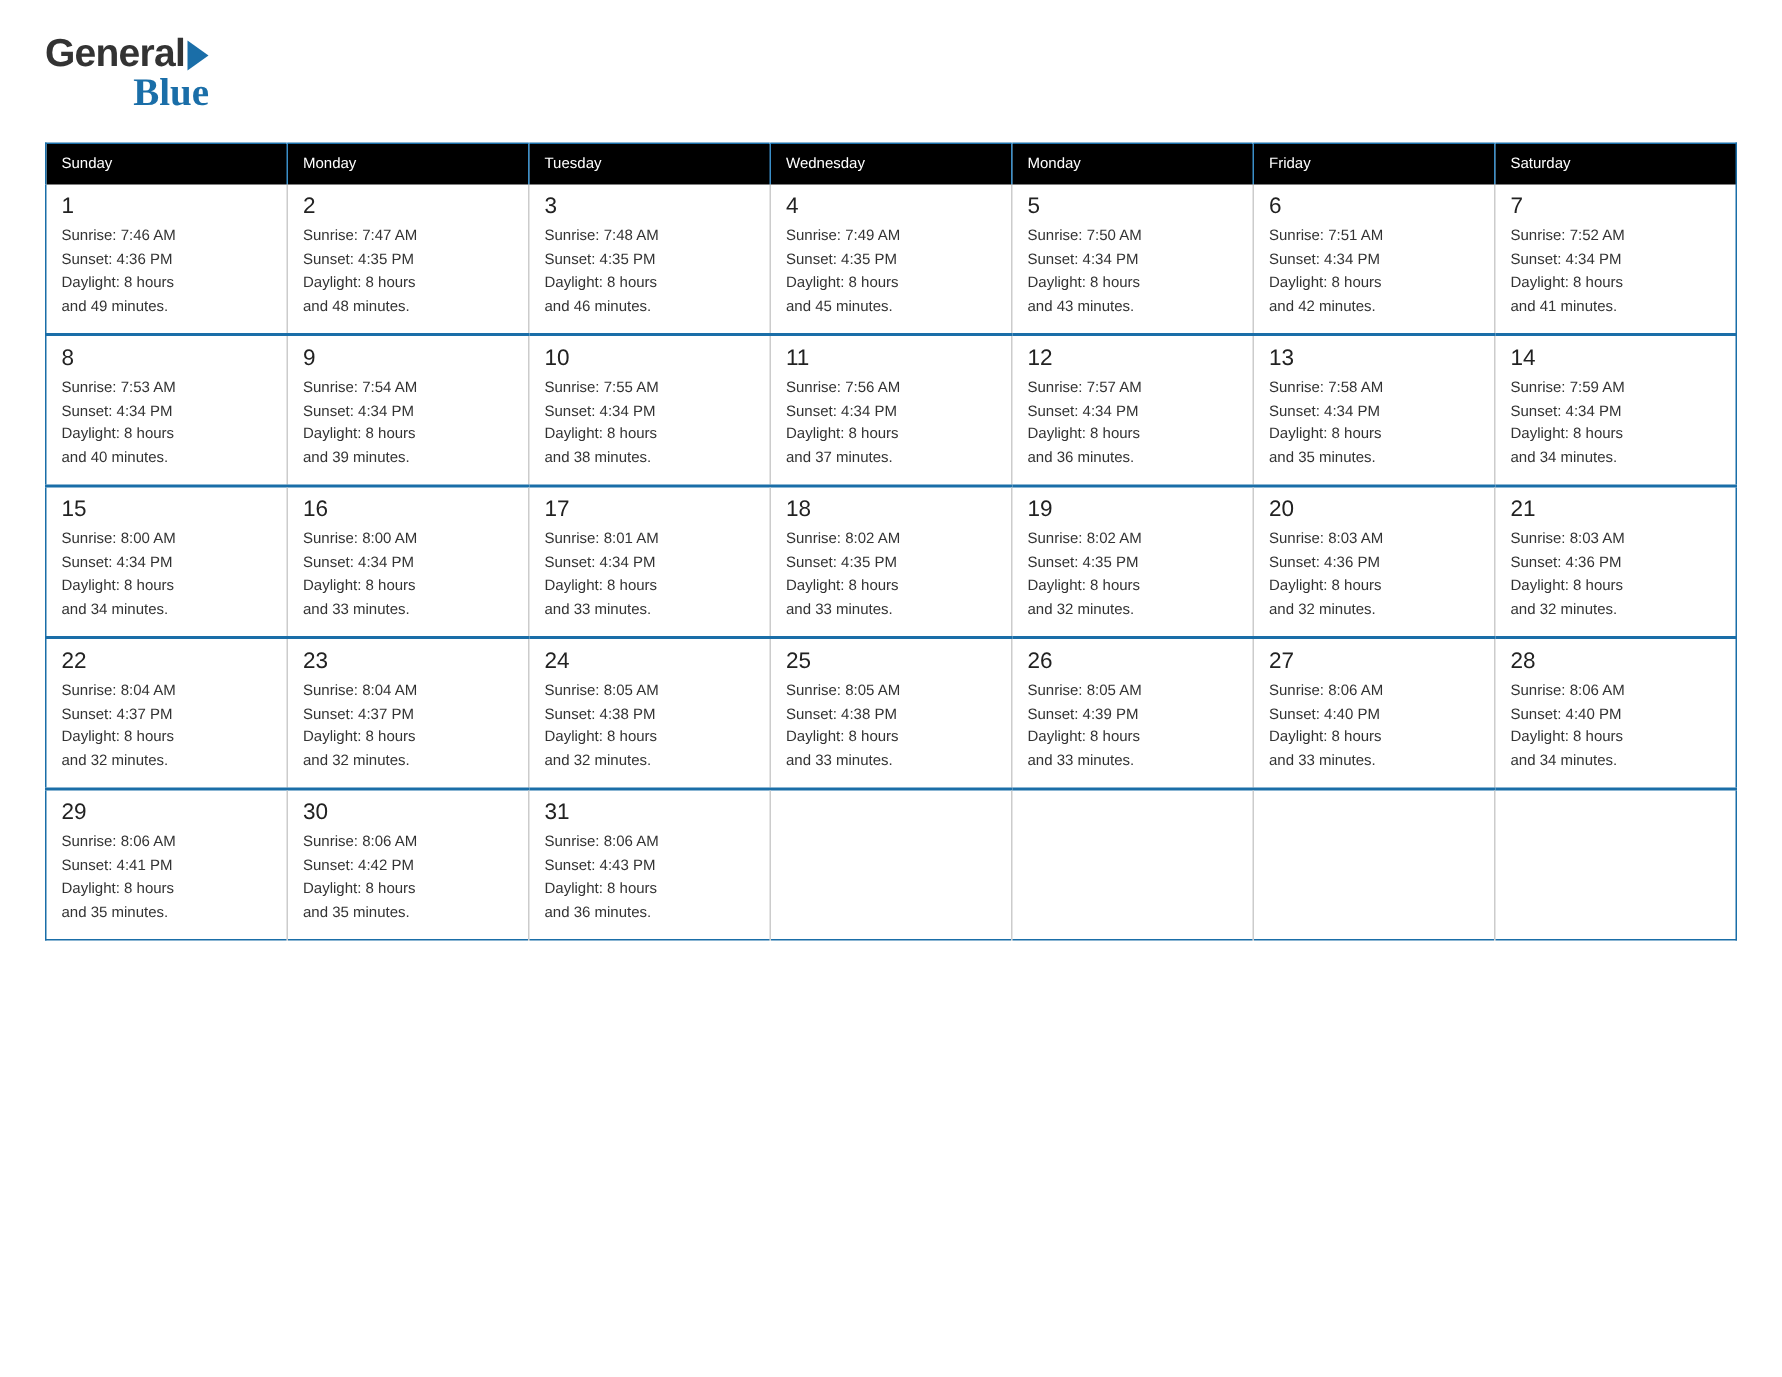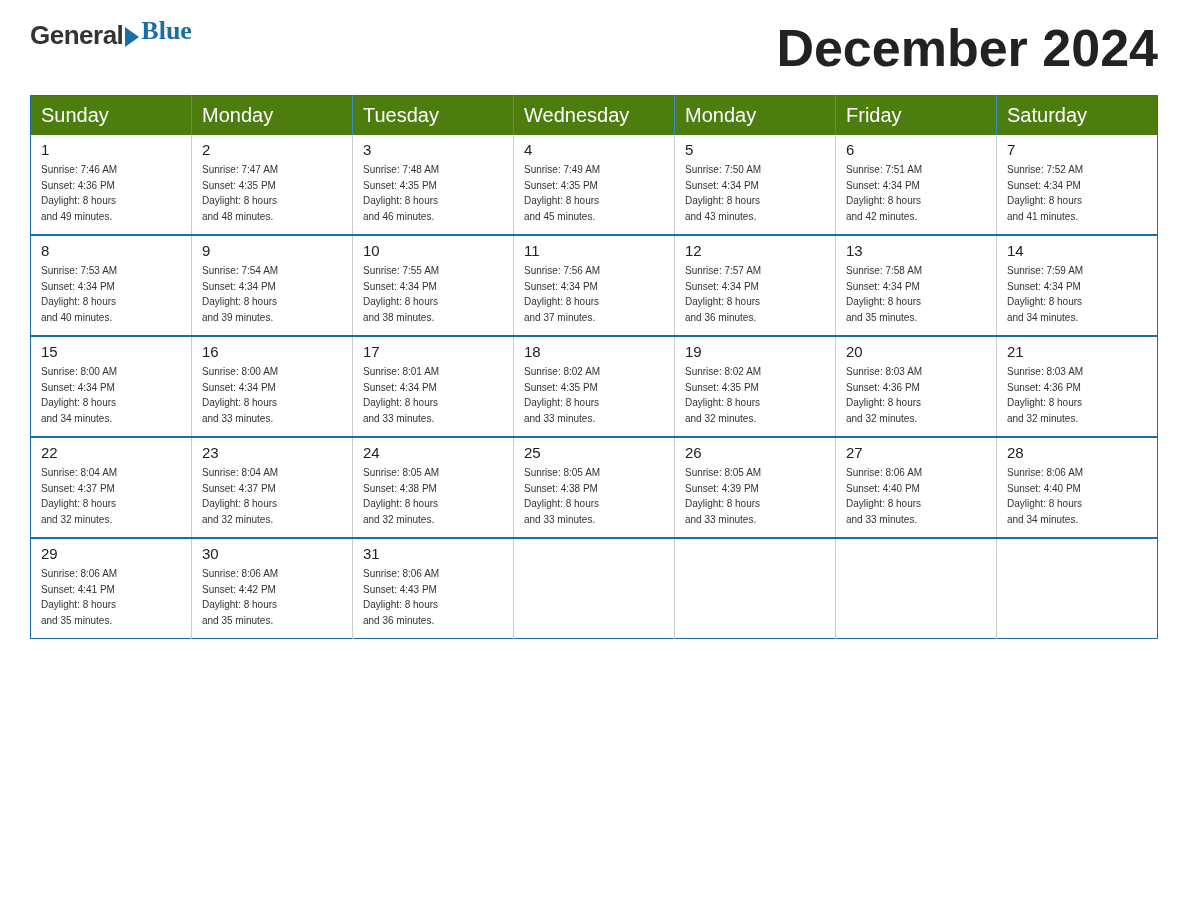--- a/index.html
+++ b/index.html
@@ -11,22 +11,22 @@
       padding: 20px 30px;
     }
     .header {
       display: flex;
       justify-content: space-between;
       align-items: flex-start;
       margin-bottom: 18px;
     }
     .logo {
       display: flex;
-      flex-direction: row;
-      align-items: flex-start;
+      flex-direction: column;
+      align-items: flex-end;
     }
     .logo-top {
       display: flex;
       align-items: center;
     }
     .logo-general {
       font-size: 26px;
       font-weight: bold;
       color: #333;
       letter-spacing: -0.5px;
@@ -61,23 +61,23 @@
       font-size: 22px;
       color: #555;
       margin-top: 4px;
     }
     .calendar-table {
       width: 100%;
       border-collapse: collapse;
       border: 1px solid #1a6ea8;
     }
     .calendar-table th {
-      background-color: #4d7c0f;
+      background-color: #000000;
       color: #fff;
-      font-size: 20px;
+      font-size: 10px;
       font-weight: normal;
       padding: 8px 10px;
       text-align: left;
       border-right: 1px solid #3a8ec8;
     }
     .calendar-table th:last-child {
       border-right: none;
     }
     .calendar-table td {
       vertical-align: top;
@@ -116,21 +116,20 @@
 
 <div class="header">
   <div class="logo">
     <div class="logo-top">
       <span class="logo-general">General</span>
       <div class="logo-arrow"></div>
     </div>
     <span class="logo-blue">Blue</span>
   </div>
   <div class="title-block">
-    <div class="month-title">December 2024</div>
   </div>
 </div>
 
 <table class="calendar-table">
   <thead>
     <tr id="header-row">
     <th>Sunday</th>
         <th>Monday</th>
         <th>Tuesday</th>
         <th>Wednesday</th>

